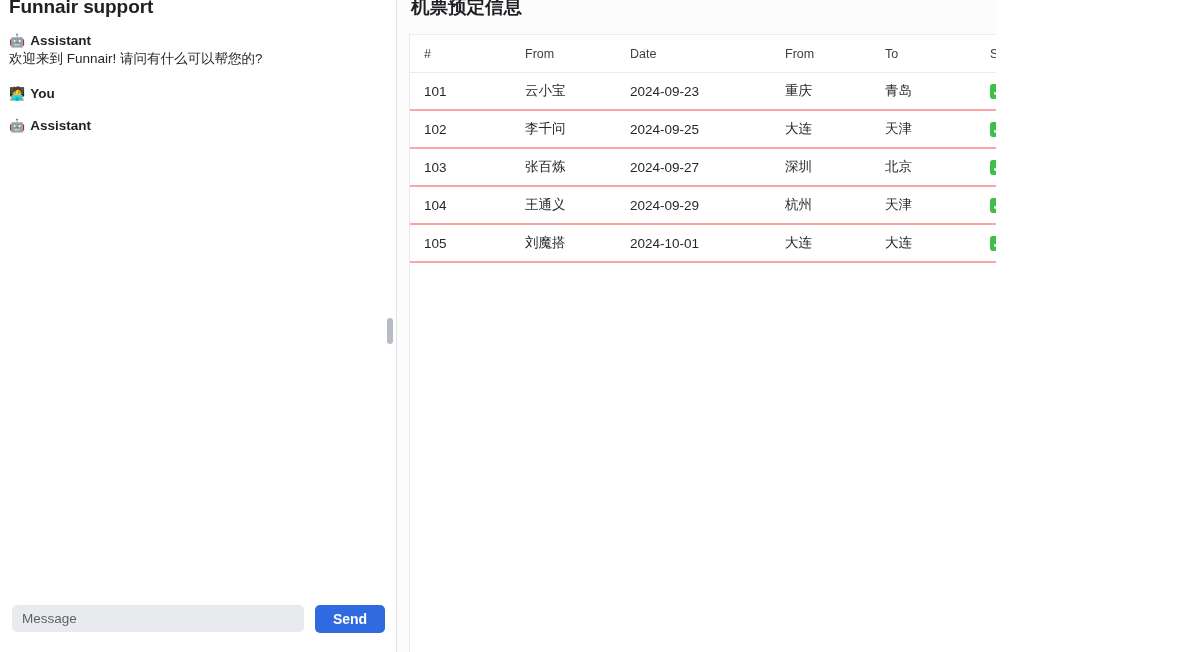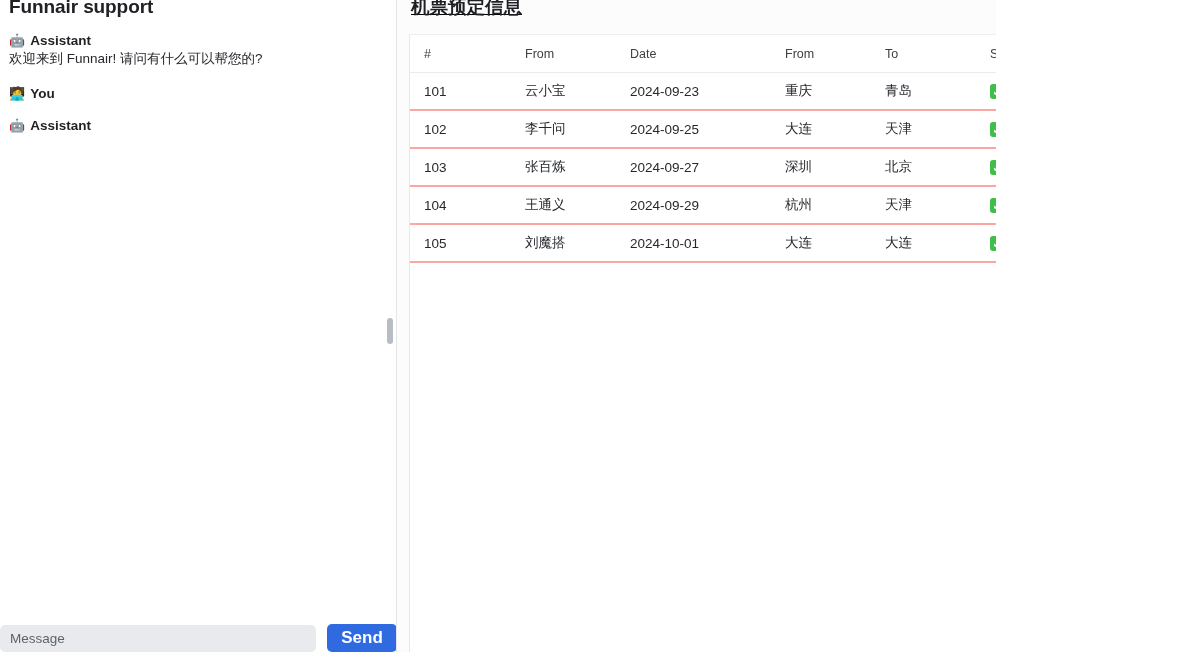--- a/index.html
+++ b/index.html
@@ -99,22 +99,22 @@
 
   
   .composer {
     position: absolute;
     left: 0;
     bottom: 0;
     width: 397px;
     height: 47px;
     background: #ffffff;
     display: flex;
-    align-items: flex-end;
-    padding: 0 0;
+    align-items: flex-start;
+    padding: 0 12px;
     gap: 11px;
   }
   .message-input {
     flex: 1 1 auto;
     height: 27px;
     border: none;
     outline: none;
     border-radius: 5px;
     background: #e8eaed;
     padding: 0 10px;
@@ -124,37 +124,36 @@
   }
   .message-input::placeholder { color: #5f6368; opacity: 1; }
   .send-button {
     flex: 0 0 auto;
     width: 70px;
     height: 28px;
     border: none;
     border-radius: 5px;
     background: #2f6ae1;
     color: #ffffff;
-    font-size: 17px;
+    font-size: 14px;
     font-weight: bold;
     font-family: "Liberation Sans", sans-serif;
     cursor: pointer;
     line-height: 28px;
     padding: 0;
   }
 
   
   .table-panel {
     position: relative;
     flex: 1 1 auto;
     height: 652px;
     background: #fcfcfd;
     overflow: hidden;
     padding-left: 12px;
-    text-decoration: underline;
   }
 
   .table-title {
     font-size: 18.5px;
     font-weight: bold;
     color: #1f2023;
     margin: -4px 0 0 2px;
     line-height: 22px;
     letter-spacing: 0px;
   }

